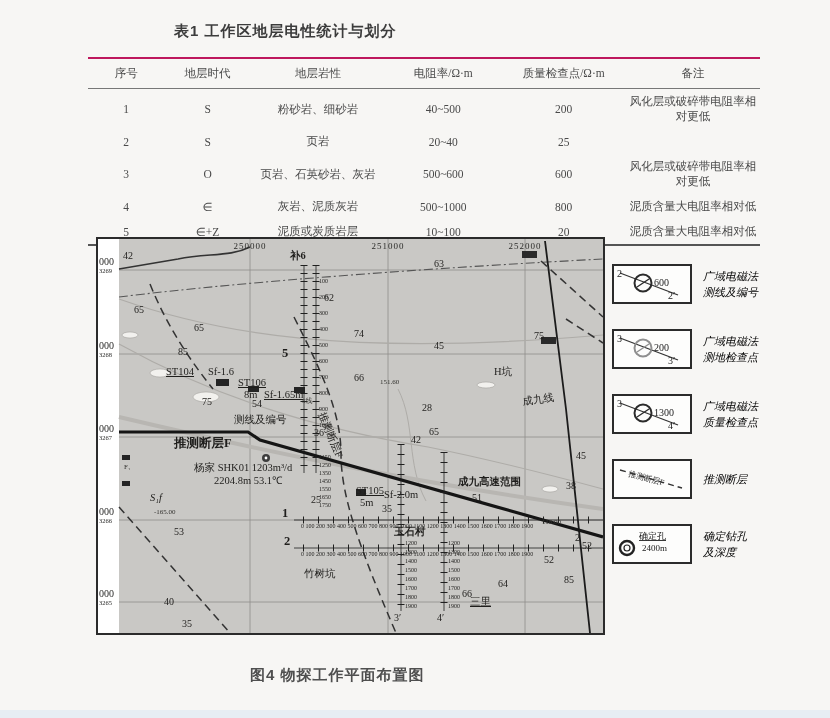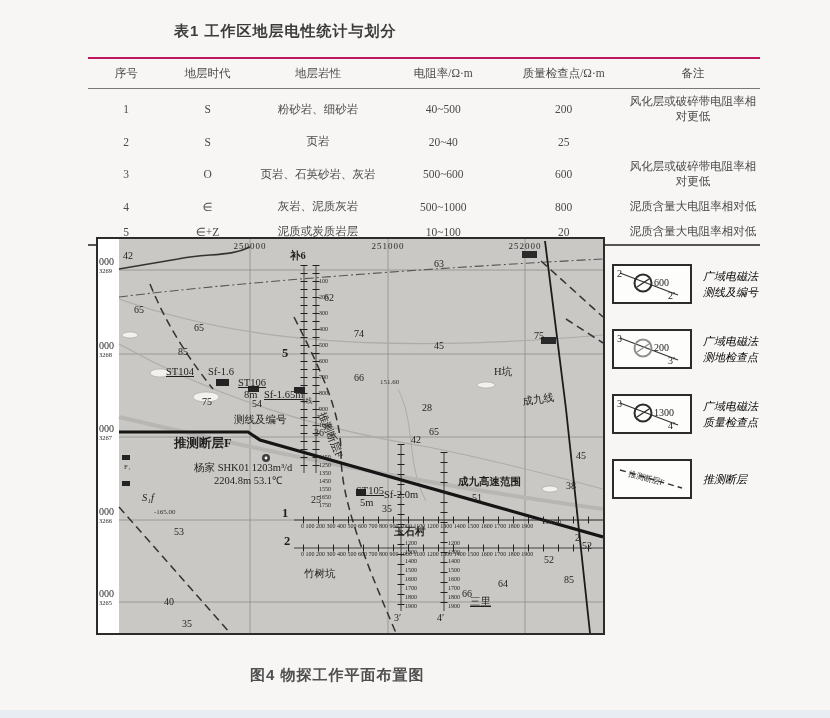--- a/index.html
+++ b/index.html
@@ -247,21 +247,21 @@
         <span class="ml num" style="left: 154px; top: 160px;">54</span>
         <span class="ml tiny" style="left: 204px; top: 120px;">5线</span>
         <span class="ml big" style="left: 184px; top: 108px;">5</span>
         <span class="ml name" style="left: 136px; top: 176px;">测线及编号</span>
         <span class="ml big" style="left: 76px; top: 198px;">推测断层F</span>
         <span class="ml name rotf" style="left: 228px; top: 172px;">推测断层F</span>
         <span class="ml tiny" style="left: 26px; top: 186px;">F₁</span>
         <span class="ml name" style="left: 96px; top: 224px;">杨家 SHK01 1203m³/d</span>
         <span class="ml name" style="left: 116px; top: 237px;">2204.8m 53.1℃</span>
         <span class="ml tiny" style="left: 56px; top: 231px;">-165.00</span>
-        <span class="ml name it" style="left: 44px; top: 254px;">S₁f</span>
+        <span class="ml name it" style="left: 52px; top: 254px;">S₁f</span>
         <span class="ml name ul" style="left: 258px; top: 247px;">ST105</span>
         <span class="ml name" style="left: 262px; top: 259px;">5m</span>
         <span class="ml name" style="left: 286px; top: 251px;">Sf-2.0m</span>
         <span class="ml num" style="left: 284px; top: 265px;">35</span>
         <span class="ml name bold" style="left: 360px; top: 238px;">成九高速范围</span>
         <span class="ml num" style="left: 374px; top: 254px;">51</span>
         <span class="ml tiny" style="left: 444px; top: 241px;">118.00</span>
         <span class="ml num" style="left: 468px; top: 242px;">38</span>
         <span class="ml num" style="left: 213px; top: 256px;">25</span>
         <span class="ml big" style="left: 184px; top: 268px;">1</span>
@@ -360,18 +360,27 @@
           </svg></div>
         <div class="lg-label">广域电磁法<br>质量检查点</div>
       </div>
       <div class="lg-item">
         <div class="lg-box"><svg width="76" height="36" viewBox="0 0 76 36">
             <line x1="6" y1="9" x2="68" y2="27" stroke="#333" stroke-width="1.4" stroke-dasharray="6 4"></line>
             <text x="14" y="15" font-size="8" fill="#333" transform="rotate(15 14 15)" font-family="&quot;Liberation Serif&quot;,serif">推测断层F</text>
           </svg></div>
         <div class="lg-label">推测断层</div>
       </div>
+      <div class="lg-item">
+        <div class="lg-box"><svg width="76" height="36" viewBox="0 0 76 36">
+            <circle cx="13" cy="22" r="7" fill="none" stroke="#222" stroke-width="2.4"></circle>
+            <circle cx="13" cy="22" r="3" fill="none" stroke="#222" stroke-width="1.2"></circle>
+            <text x="25" y="13" font-size="9" fill="#222" text-decoration="underline" font-family="&quot;Liberation Serif&quot;,serif">确定孔</text>
+            <text x="28" y="25" font-size="9" fill="#222" font-family="&quot;Liberation Serif&quot;,serif">2400m</text>
+          </svg></div>
+        <div class="lg-label">确定钻孔<br>及深度</div>
+      </div>
     </div>
 
   <div class="figure-caption">图4 物探工作平面布置图</div>
 
   <div class="bottom-bar"></div>
 </div>
 
 </body></html>

